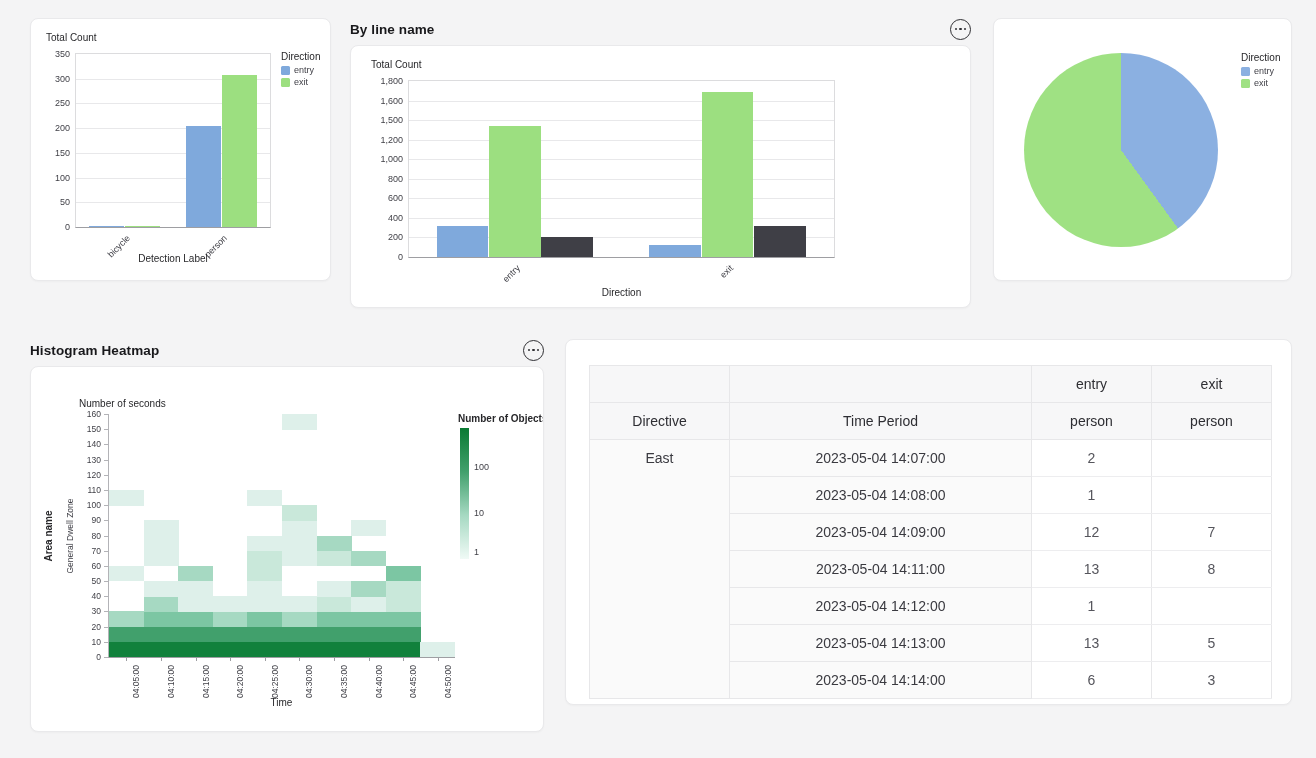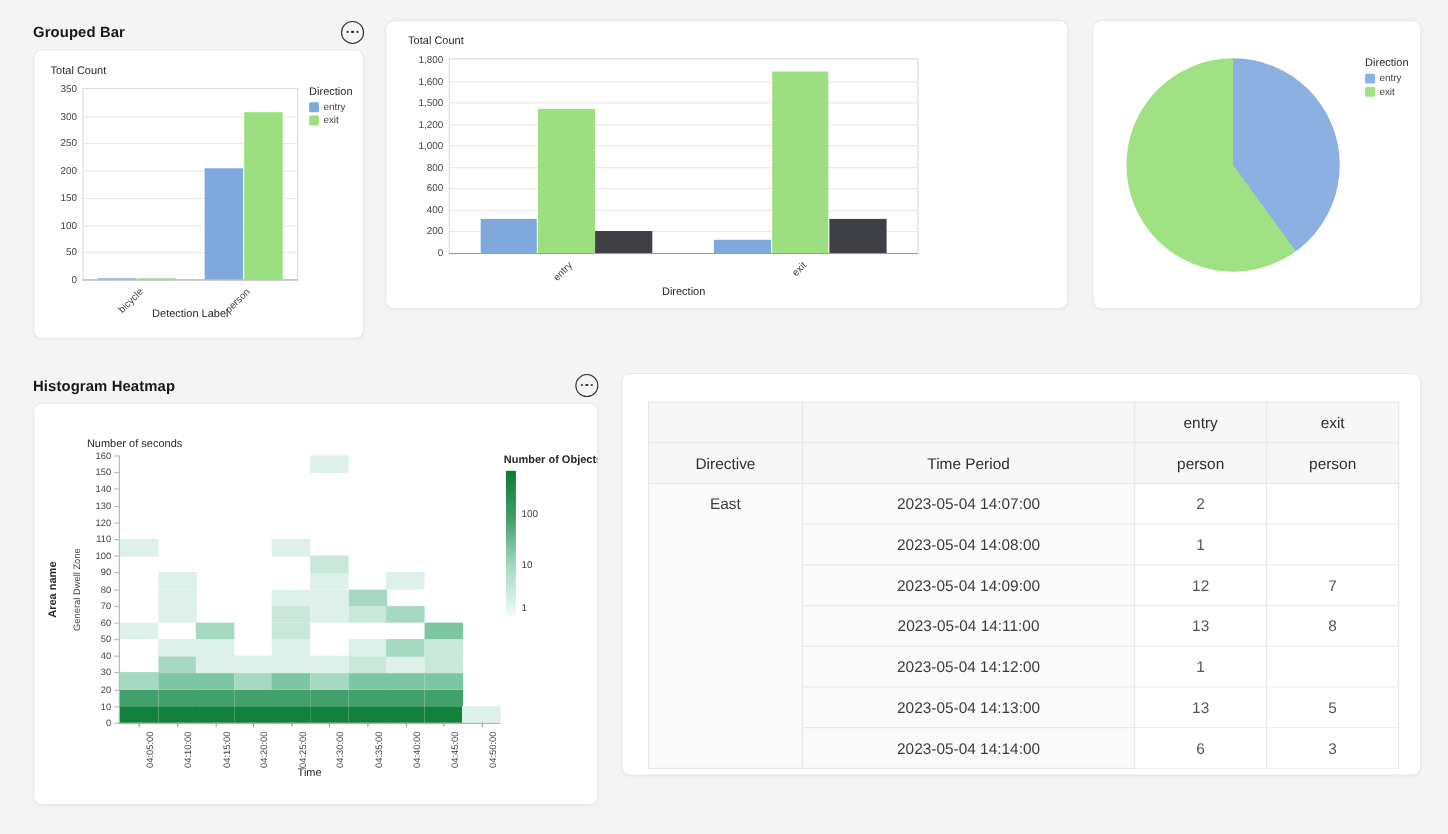--- a/index.html
+++ b/index.html
@@ -49,28 +49,20 @@
   }
   table.breakdown thead th { background:#f7f7f8; color:#2e2e33; }
   table.breakdown td.idx { background:#fafafa; color:#3a3a40; }
   table.breakdown td.val { background:#ffffff; color:#55555c; border-top-color:#ededef; border-bottom-color:#ededef; }
   table.breakdown td.directive-cell { vertical-align:top; padding-top:10px; }
 </style>
 </head>
 <body style="background: rgb(244, 244, 245);">
 
 <div class="section" style="left:30px; top:18px; width:301px;">
-  <div class="section-header">
-    <span class="section-title">Grouped Bar</span>
-    <button class="menu-btn">
-      <span class="dot"></span>
-        <span class="dot"></span>
-        <span class="dot"></span>
-    </button>
-  </div>
   <div class="card" style="height:263px;">
     <div class="axis-title" style="left:15px; top:13px;">Total Count</div>
     <div class="plot" id="plot-grouped_bar" style="left:44px; top:34px; width:196px; height:175px;">
         <div class="y-tick-label" style="left: -50px; top: 168px;">0</div>
         <div class="gridline" style="top: 148.286px;"></div>
         <div class="y-tick-label" style="left: -50px; top: 143.286px;">50</div>
         <div class="gridline" style="top: 123.571px;"></div>
         <div class="y-tick-label" style="left: -50px; top: 118.571px;">100</div>
         <div class="gridline" style="top: 98.8571px;"></div>
         <div class="y-tick-label" style="left: -50px; top: 93.8571px;">150</div>
@@ -97,20 +89,28 @@
         </div>
         <div class="legend-item">
           <span class="swatch" style="background: rgb(156, 223, 128);"></span>
           <span>exit</span>
         </div>
       </div>
   </div>
 </div>
 
 <div class="section" style="left:350px; top:18px; width:621px;">
+  <div class="section-header">
+    <span class="section-title">By line name</span>
+    <button class="menu-btn">
+      <span class="dot"></span>
+        <span class="dot"></span>
+        <span class="dot"></span>
+    </button>
+  </div>
   <div class="card" style="height:263px;">
     <div class="axis-title" style="left:20px; top:13px;">Total Count</div>
     <div class="plot" id="plot-by_line_name" style="left:57px; top:34px; width:427px; height:178px;">
         <div class="y-tick-label" style="left: -50px; top: 171px;">0</div>
         <div class="gridline" style="top: 156.444px;"></div>
         <div class="y-tick-label" style="left: -50px; top: 151.444px;">200</div>
         <div class="gridline" style="top: 136.889px;"></div>
         <div class="y-tick-label" style="left: -50px; top: 131.889px;">400</div>
         <div class="gridline" style="top: 117.333px;"></div>
         <div class="y-tick-label" style="left: -50px; top: 112.333px;">600</div>

